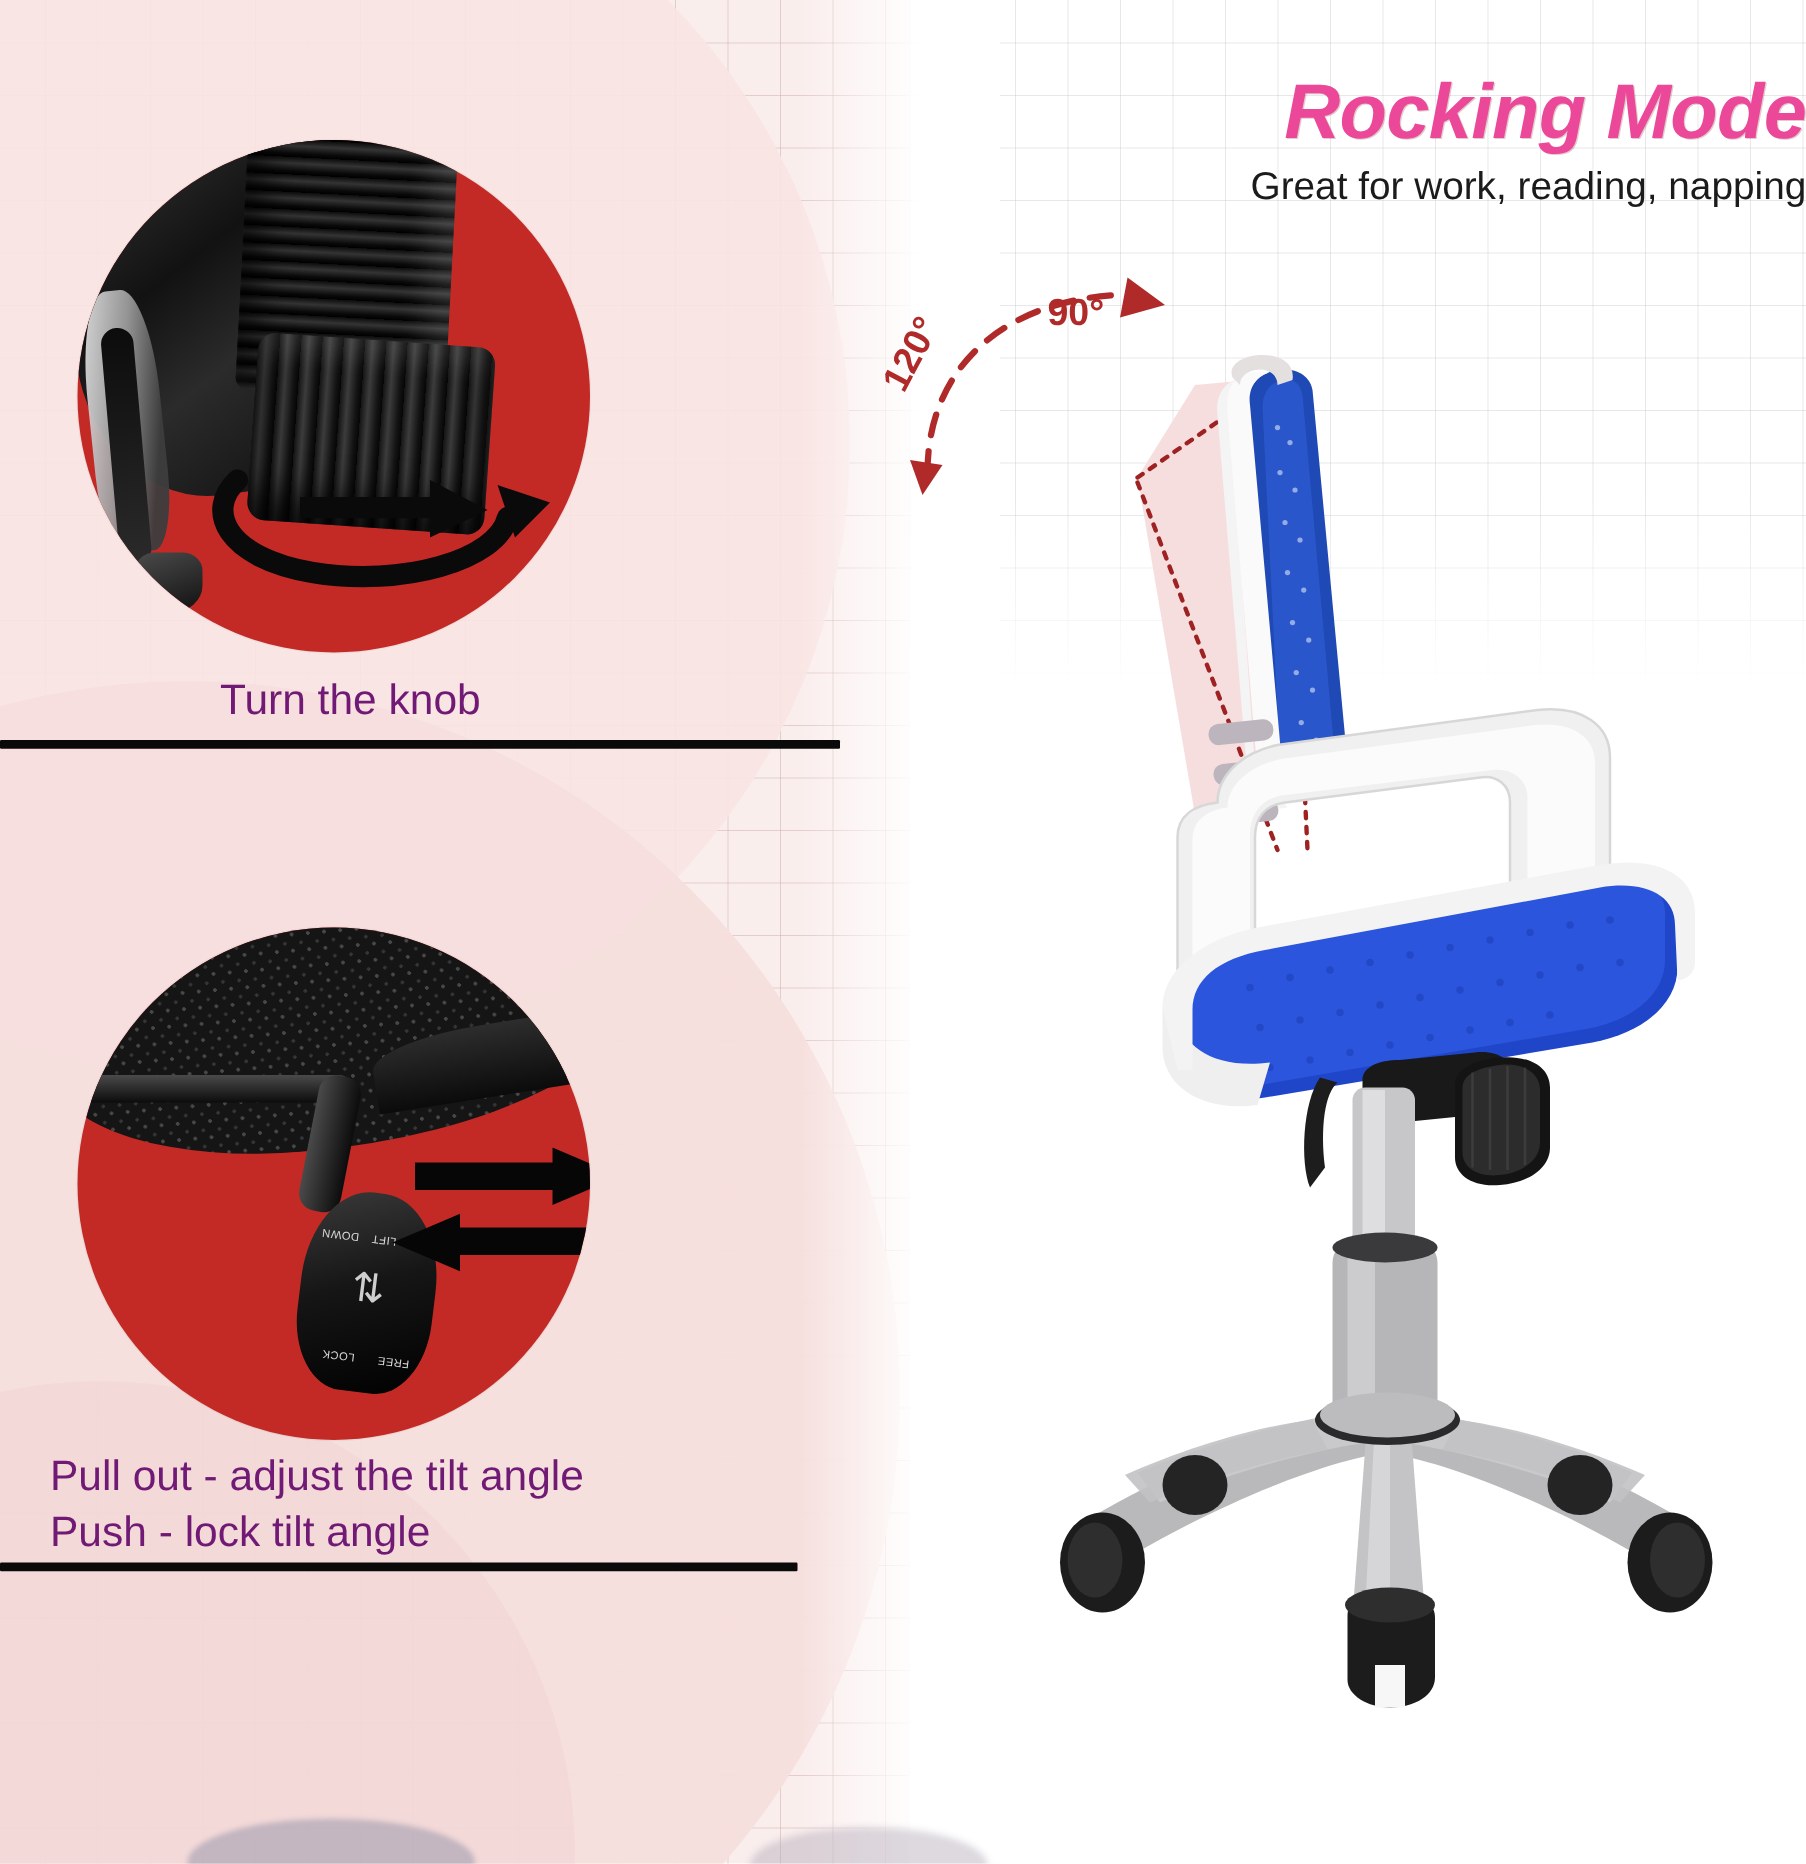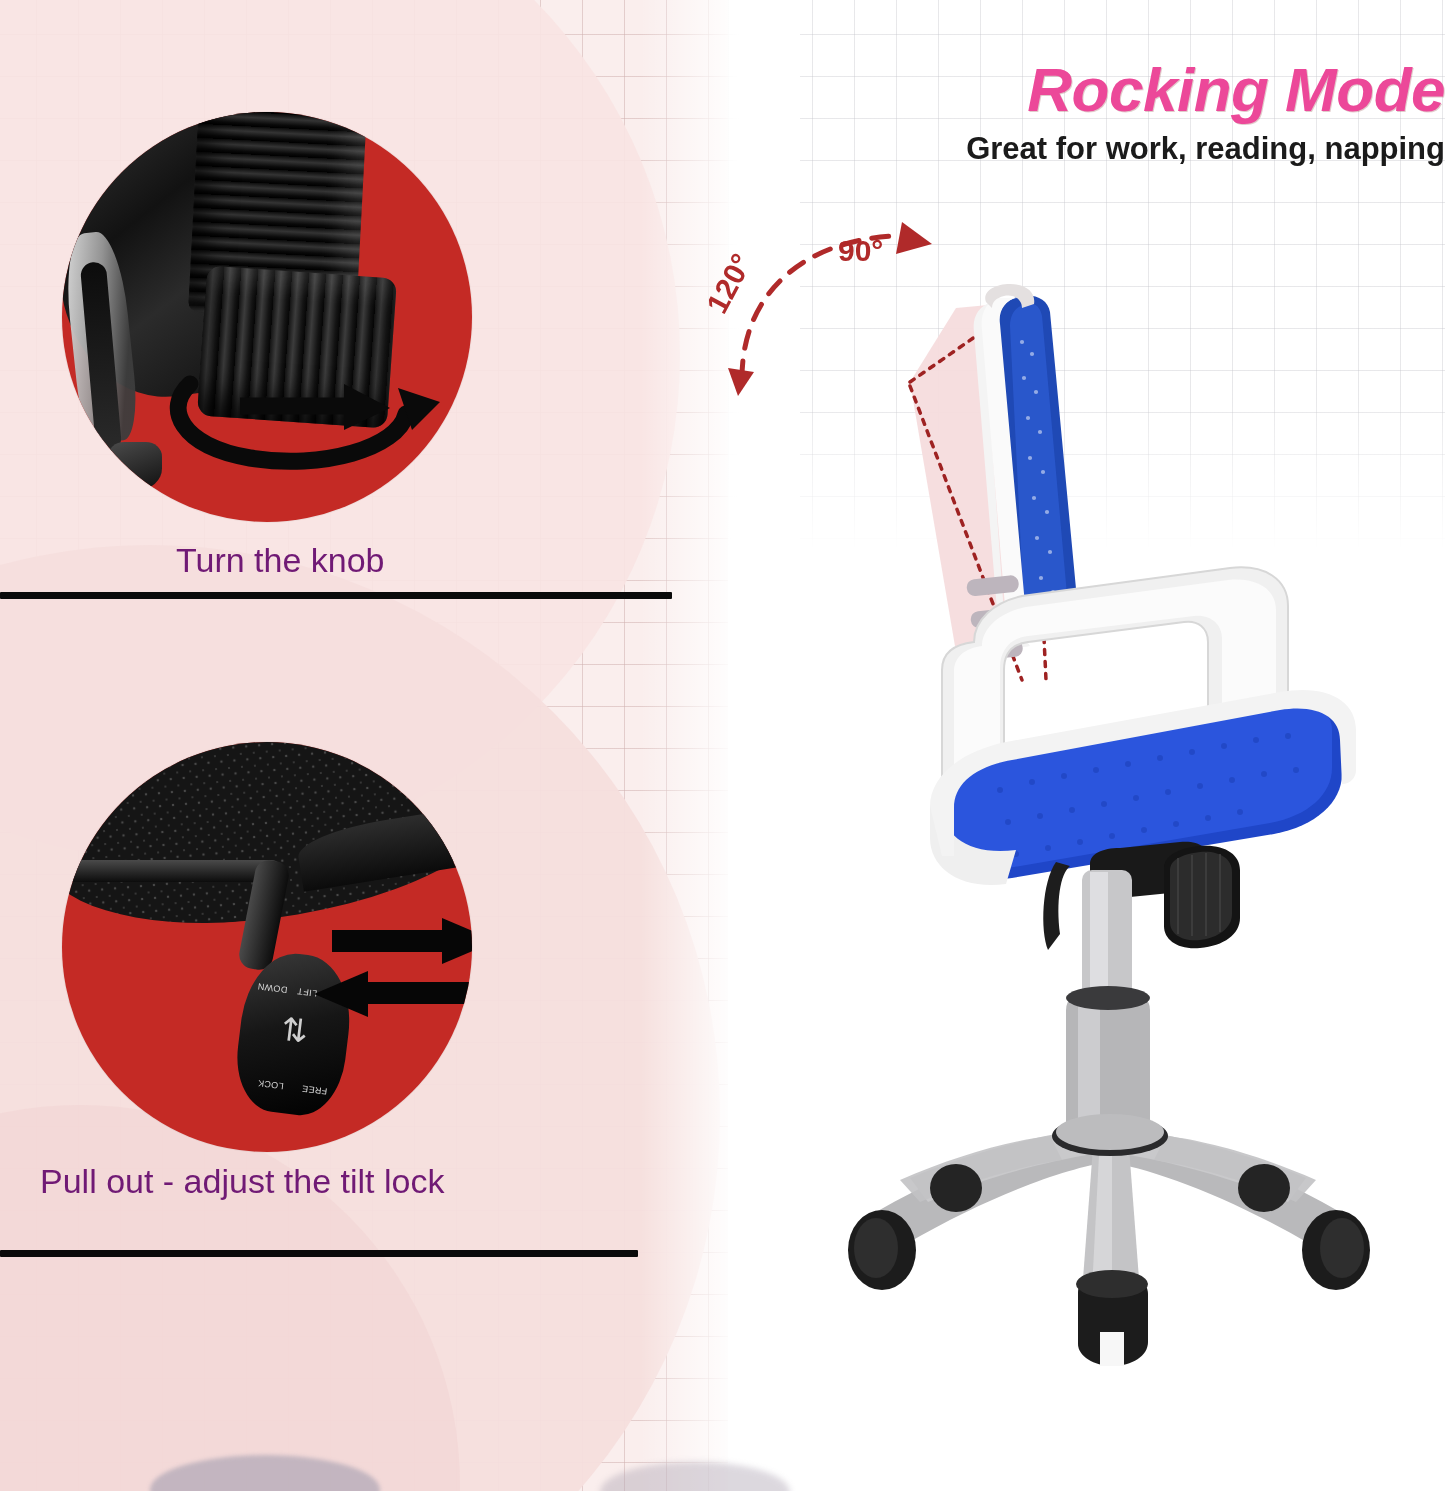--- a/index.html
+++ b/index.html
@@ -53,21 +53,21 @@
   }
 
   
   .heading-wrap{position:absolute;left:745px;top:58px;width:700px;text-align:right;padding-right:8px;}
   .h-title{
     font-size:62px;font-weight:bold;font-style:italic;color:#ec4899;
     letter-spacing:-.5px;line-height:1.03;margin:0;
     text-shadow:1px 1px 0 rgba(120,20,20,.22);
   }
   .h-sub{
-    font-size:31px;color:#1b1b1b;margin:10px 0 0 0;line-height:1.1;font-weight:bold;
+    font-size:31px;color:#1b1b1b;margin:10px 0 0 0;line-height:1.1;font-weight:normal;
   }
   .circle-photo{
     position:absolute;border-radius:50%;overflow:hidden;
     background:#c42a25;
     box-shadow:0 0 0 1px rgba(0,0,0,.04);
   }
   .c1{left:62px;top:112px;width:410px;height:410px;}
   .c2{left:62px;top:742px;width:410px;height:410px;}
 
   
@@ -232,21 +232,22 @@
     <svg class="lr-arrows" viewBox="0 0 190 112">
       <g fill="#060606">
         <rect x="22" y="12" width="116" height="22"></rect>
         <polygon points="132,0 186,23 132,46"></polygon>
         <rect x="52" y="64" width="116" height="22"></rect>
         <polygon points="58,53 4,76 58,99"></polygon>
       </g>
     </svg>
   </div>
 
-  <div class="cap cap2">Pull out - adjust the tilt lock</div>
+  <div class="cap cap2">Pull out - adjust the tilt angle</div>
+  <div class="cap cap3">Push - lock tilt angle</div>
   <div class="divider div2"></div>
 
   <svg class="ann-svg" viewBox="0 0 300 230">
     <path d="M62 178 C62 96 120 42 212 36" fill="none" stroke="#b02a2a" stroke-width="5" stroke-dasharray="17 13" stroke-linecap="round"></path>
     <polygon points="222,22 252,44 216,54" fill="#b02a2a"></polygon>
     <polygon points="48,168 74,172 58,196" fill="#b02a2a"></polygon>
   </svg>
   <div class="ang-label ang-90">90°</div>
   <div class="ang-label ang-120">120°</div>
 

